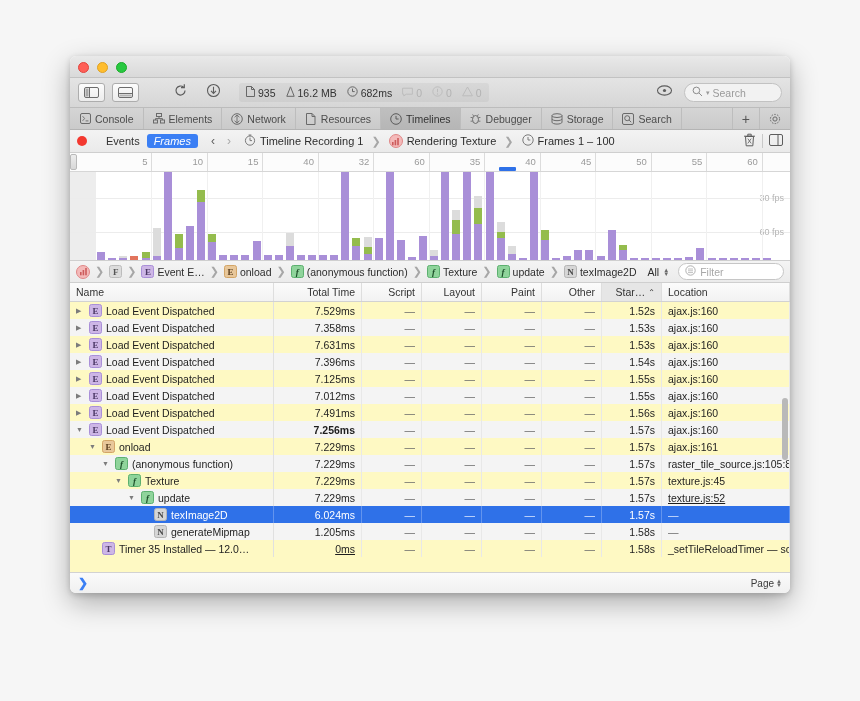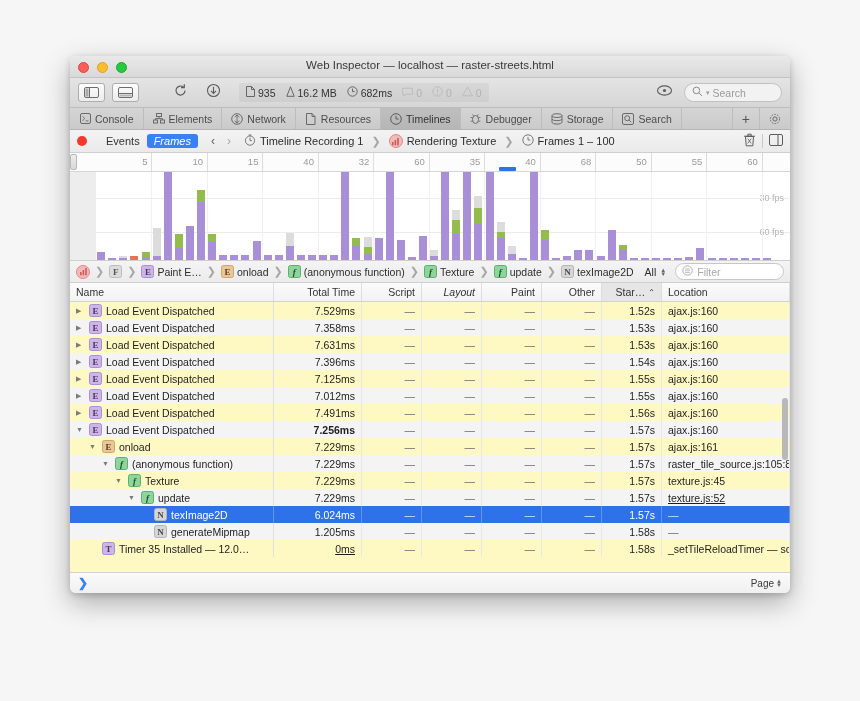--- a/index.html
+++ b/index.html
@@ -215,21 +215,20 @@
 <body>
 
 <div class="window">
 
   <div class="titlebar">
     <div class="traffic">
       <div class="light red"></div>
       <div class="light yellow"></div>
       <div class="light green"></div>
     </div>
-    <div class="title-text">Web Inspector — localhost — raster-streets.html</div>
   </div>
 
   <div class="toolbar">
     <div class="tb-btn">
       <span>
         <svg width="15" height="11" viewBox="0 0 15 11">
             <rect x="0.5" y="0.5" width="14" height="10" rx="1.5" fill="none" stroke="#6c6c6c"></rect>
             <line x1="5.5" y1="0.5" x2="5.5" y2="10.5" stroke="#6c6c6c"></line>
             <rect x="1.5" y="1.5" width="3" height="8" fill="#6c6c6c" opacity=".55"></rect>
           </svg>
@@ -509,21 +508,21 @@
         <div class="rlabel" style="left: 247.935px;">40</div>
         <div class="rtick" style="left: 303.419px;"></div>
         <div class="rlabel" style="left: 303.419px;">32</div>
         <div class="rtick" style="left: 358.903px;"></div>
         <div class="rlabel" style="left: 358.903px;">60</div>
         <div class="rtick" style="left: 414.387px;"></div>
         <div class="rlabel" style="left: 414.387px;">35</div>
         <div class="rtick" style="left: 469.871px;"></div>
         <div class="rlabel" style="left: 469.871px;">40</div>
         <div class="rtick" style="left: 525.355px;"></div>
-        <div class="rlabel" style="left: 525.355px;">68</div>
+        <div class="rlabel" style="left: 525.355px;">45</div>
         <div class="rtick" style="left: 580.839px;"></div>
         <div class="rlabel" style="left: 580.839px;">50</div>
         <div class="rtick" style="left: 636.323px;"></div>
         <div class="rlabel" style="left: 636.323px;">55</div>
         <div class="rtick" style="left: 691.806px;"></div>
         <div class="rlabel" style="left: 691.806px;">60</div>
         <div class="sel-marker" style="left: 428.581px;"></div>
       </div>
     <div class="plot" id="plot">
       <div class="leftpad"></div>
@@ -754,21 +753,21 @@
       <svg width="9" height="9" viewBox="0 0 9 9">
           <rect x="1" y="5" width="1.6" height="3.3" fill="#cc5b5b"></rect>
           <rect x="3.6" y="3" width="1.6" height="5.3" fill="#cc5b5b"></rect>
           <rect x="6.2" y="1" width="1.6" height="7.3" fill="#cc5b5b"></rect>
         </svg>
     </span>
     <span class="crumb-sep">❯</span>
     <span class="chip Fg">F</span>
     <span class="crumb-sep">❯</span>
     <span class="chip E">E</span>
-    <span>Paint E…</span>
+    <span>Event E…</span>
     <span class="crumb-sep">❯</span>
     <span class="chip Eo">E</span>
     <span>onload</span>
     <span class="crumb-sep">❯</span>
     <span class="chip F">f</span>
     <span>(anonymous function)</span>
     <span class="crumb-sep">❯</span>
     <span class="chip F">f</span>
     <span>Texture</span>
     <span class="crumb-sep">❯</span>
@@ -800,21 +799,21 @@
     <div class="thead" id="thead">
         <div class="th" style="width: 204px; flex: 0 0 auto;">
           <span>Name</span>
         </div>
         <div class="th num" style="width: 88px; flex: 0 0 auto;">
           <span>Total Time</span>
         </div>
         <div class="th num" style="width: 60px; flex: 0 0 auto;">
           <span>Script</span>
         </div>
-        <div class="th num" style="width: 60px; flex: 0 0 auto; font-style: italic;">
+        <div class="th num" style="width: 60px; flex: 0 0 auto;">
           <span>Layout</span>
         </div>
         <div class="th num" style="width: 60px; flex: 0 0 auto;">
           <span>Paint</span>
         </div>
         <div class="th num" style="width: 60px; flex: 0 0 auto;">
           <span>Other</span>
         </div>
         <div class="th num sorted" style="width: 60px; flex: 0 0 auto;">
           <span>Star…</span>

